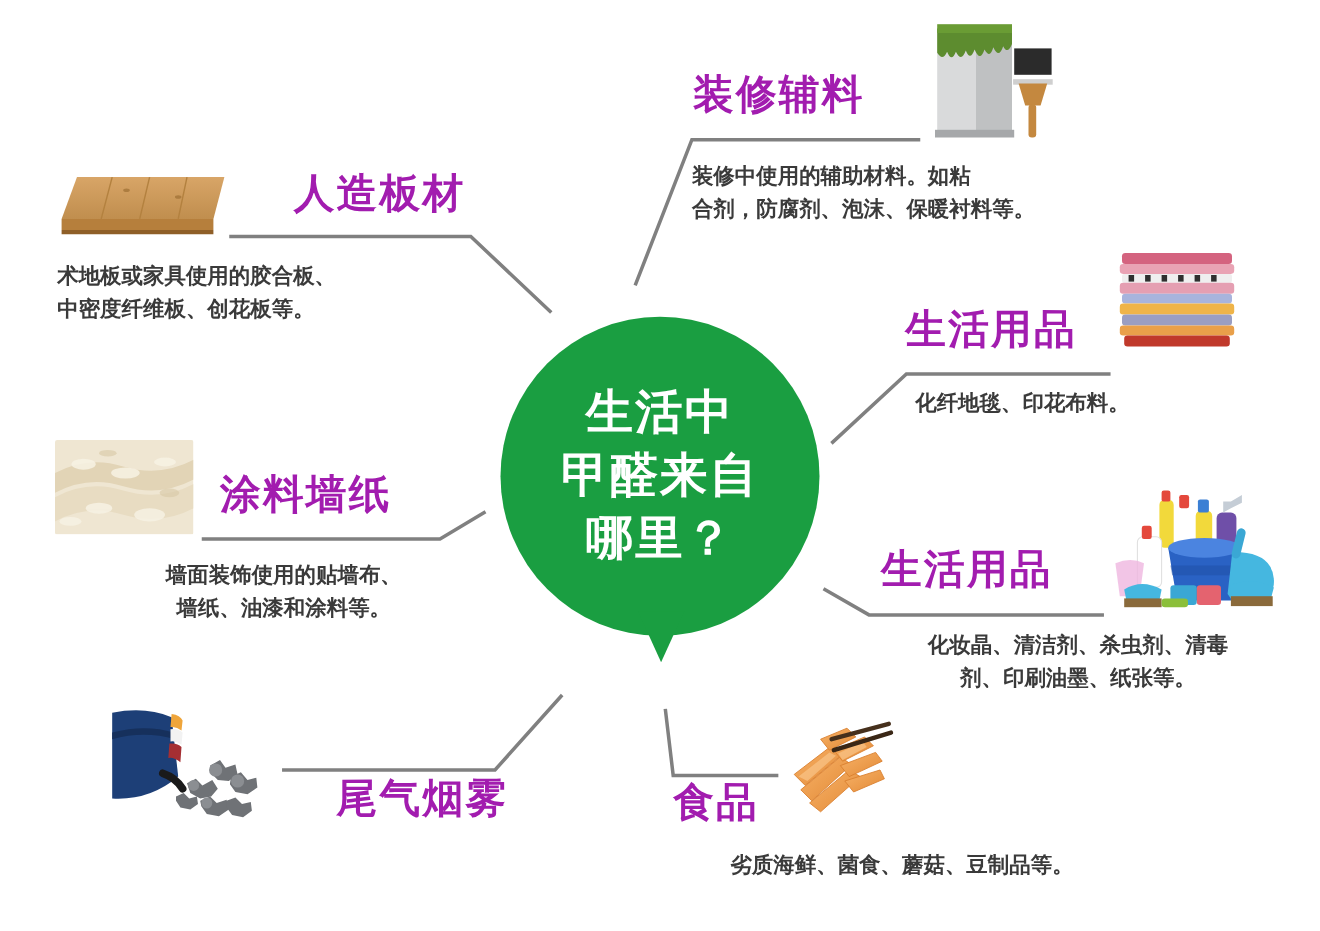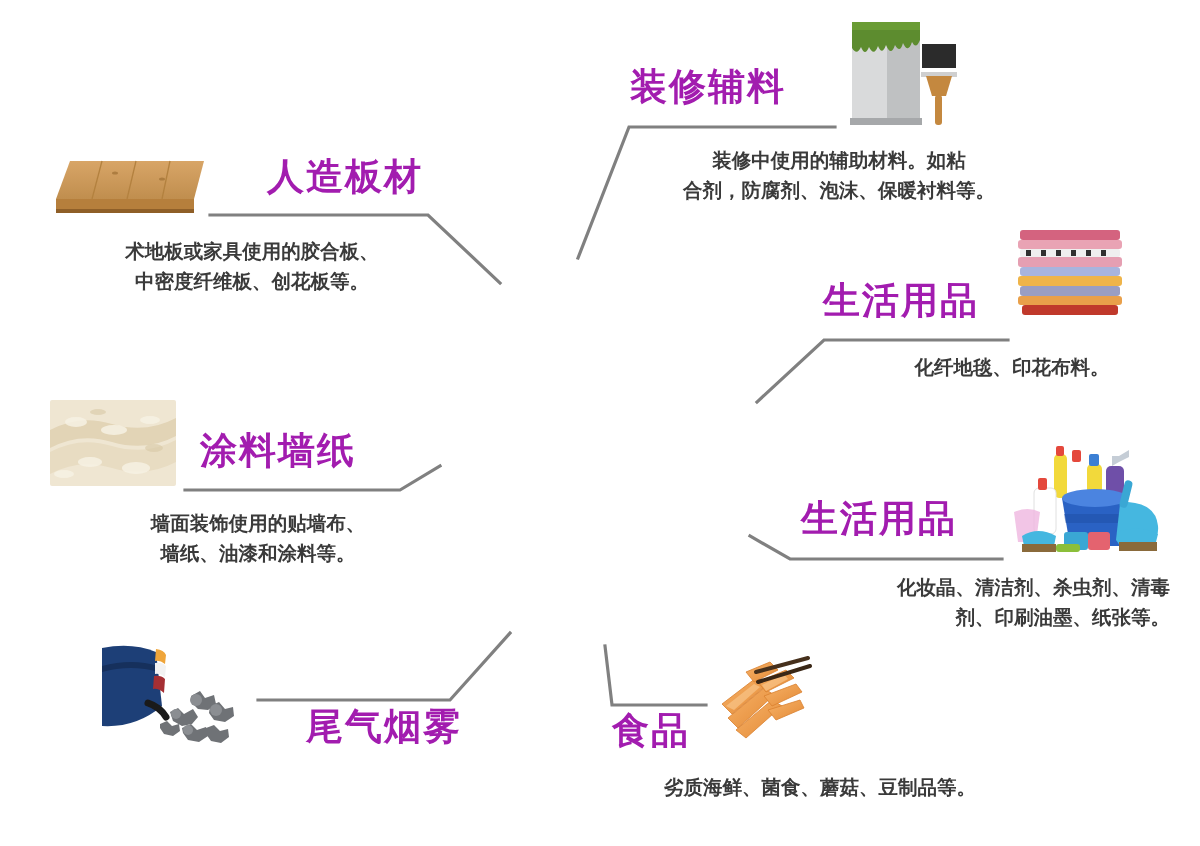--- a/index.html
+++ b/index.html
@@ -53,22 +53,22 @@
     white-space:nowrap;
   }
   .node-desc {
     color:#3a3a3a;
     font-size:19.5px;
     font-weight:700;
     line-height:1.55;
     white-space:pre-line;
   }
   .node-desc.center { text-align:center; }
-  .node-desc.right  { text-align:right; }
-  .node-desc.left   { text-align:center; }
+  .node-desc.right  { text-align:center; }
+  .node-desc.left   { text-align:left; }
 
   
   .art { position:absolute; }
 
   
   .wood-board { width:160px; height:65px; }
 
   
   .paint-art { width:128px; height:122px; }
 
@@ -104,20 +104,29 @@
       <path d="M 185 490 L 400 490 L 440 466"></path>
 
       <path d="M 1002 559 L 790 559 L 750 536"></path>
 
       <path d="M 258 700 L 450 700 L 510 633"></path>
 
       <path d="M 706 705 L 612 705 L 605 646"></path>
     </g>
   </svg>
 
+  <div class="bubble-wrap">
+    <div class="bubble-circle"></div>
+    <div class="bubble-tail"></div>
+    <div class="bubble-text">
+      <span>生活中</span>
+      <span>甲醛来自</span>
+      <span>哪里？</span>
+    </div>
+  </div>
 
   <div class="node" style="left:630px; top:68px;">
     <div class="node-title">装修辅料</div>
   </div>
   <div class="node" style="left:629px; top:145px; width:420px;">
     <div class="node-desc left">装修中使用的辅助材料。如粘
 合剂，防腐剂、泡沫、保暖衬料等。</div>
   </div>
 
   <div class="art paint-art" style="left:836px; top:8px;">

